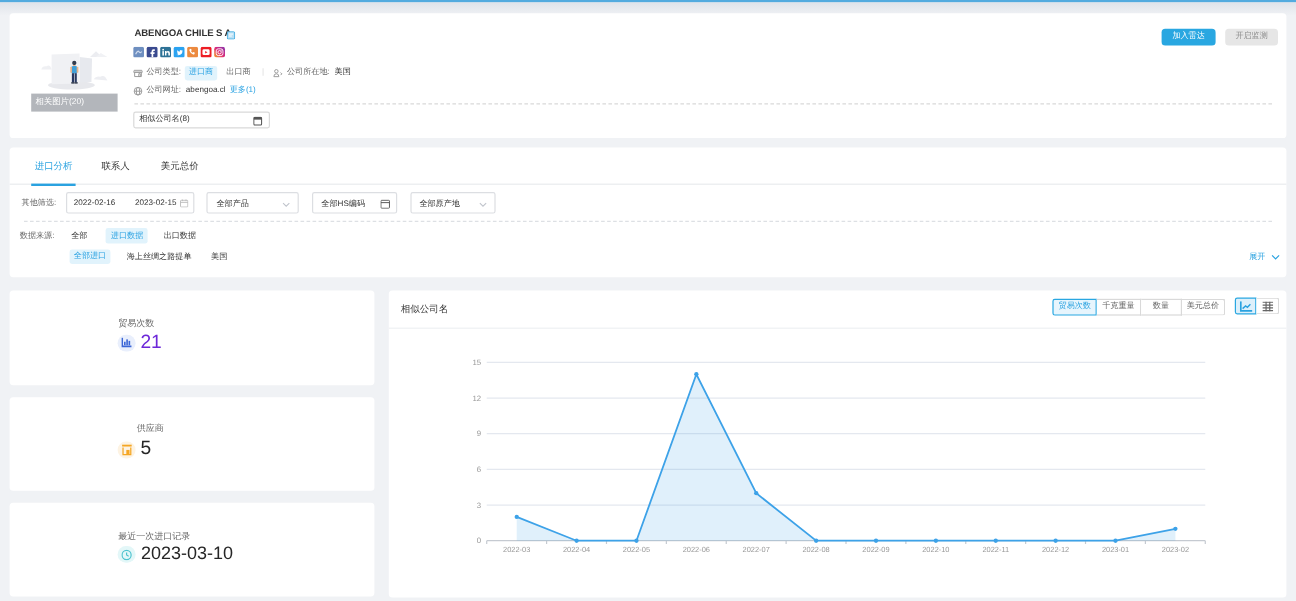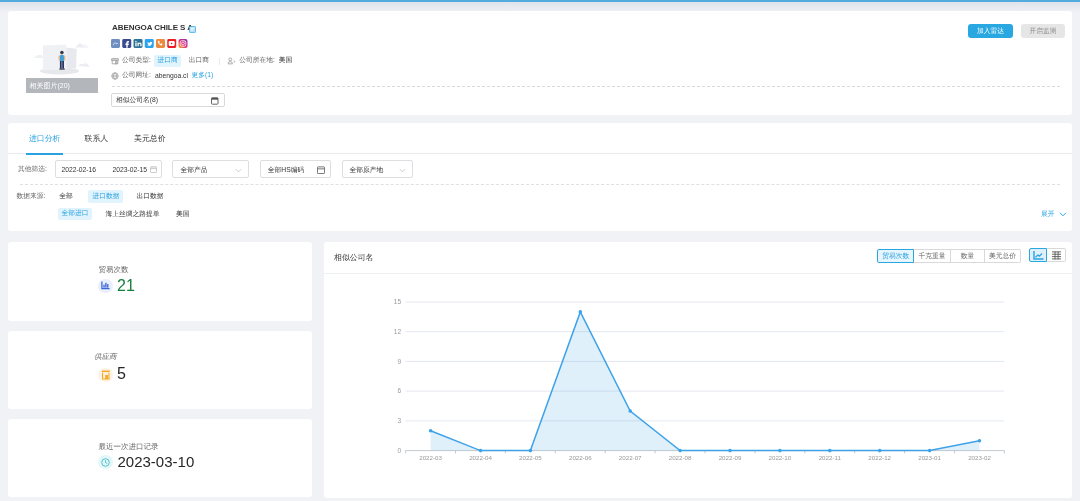--- a/index.html
+++ b/index.html
@@ -183,24 +183,24 @@
 <div class="card" style="left:8px;top:241.5px;width:304px;height:79px;"></div>
 <div class="abs" style="left:98.5px;top:265px;font-size:7.5px;color:#666;">贸易次数</div>
 <div class="abs" style="left:98.4px;top:278.7px;width:14.6px;height:14.6px;border-radius:50%;background:#e9effc;">
   <svg width="9" height="9" viewBox="0 0 10 10" style="position:absolute;left:2.8px;top:2.8px;">
       <path d="M1 0.5 v8 h8.5" stroke="#3b66d6" stroke-width="1.4" fill="none"></path>
       <rect x="2.6" y="4.2" width="1.5" height="3.2" fill="#3b66d6"></rect>
       <rect x="4.7" y="2" width="1.5" height="5.4" fill="#3b66d6"></rect>
       <rect x="6.8" y="3.4" width="1.5" height="4" fill="#3b66d6"></rect>
     </svg>
 </div>
-<div class="abs" style="left:117px;top:278.5px;font-size:16px;line-height:14.5px;color:#15803d;">21</div>
+<div class="abs" style="left:117px;top:278.5px;font-size:16px;line-height:14.5px;color:#6d28d9;">21</div>
 
 <div class="card" style="left:8px;top:330.5px;width:304px;height:78px;"></div>
-<div class="abs" style="left:94px;top:352px;font-size:7.5px;color:#666;font-style:italic;">供应商</div>
+<div class="abs" style="left:114px;top:352px;font-size:7.5px;color:#666;">供应商</div>
 <div class="abs" style="left:98.4px;top:367.5px;width:14.6px;height:14.6px;border-radius:50%;background:#fdf3e3;">
   <svg width="9.5" height="9.5" viewBox="0 0 10 10" style="position:absolute;left:2.6px;top:2.6px;">
       <rect x="0.8" y="0.6" width="8.4" height="1.6" fill="#f5a623"></rect>
       <path d="M1.6 3 v6.4 h6.8 V3" stroke="#f5a623" stroke-width="1.1" fill="none"></path>
       <rect x="4.5" y="5.2" width="2.8" height="4.2" fill="#f5a623"></rect>
     </svg>
 </div>
 <div class="abs" style="left:117px;top:367.3px;font-size:16px;line-height:14.5px;color:#262626;">5</div>
 
 <div class="card" style="left:8px;top:418.5px;width:304px;height:78px;"></div>

